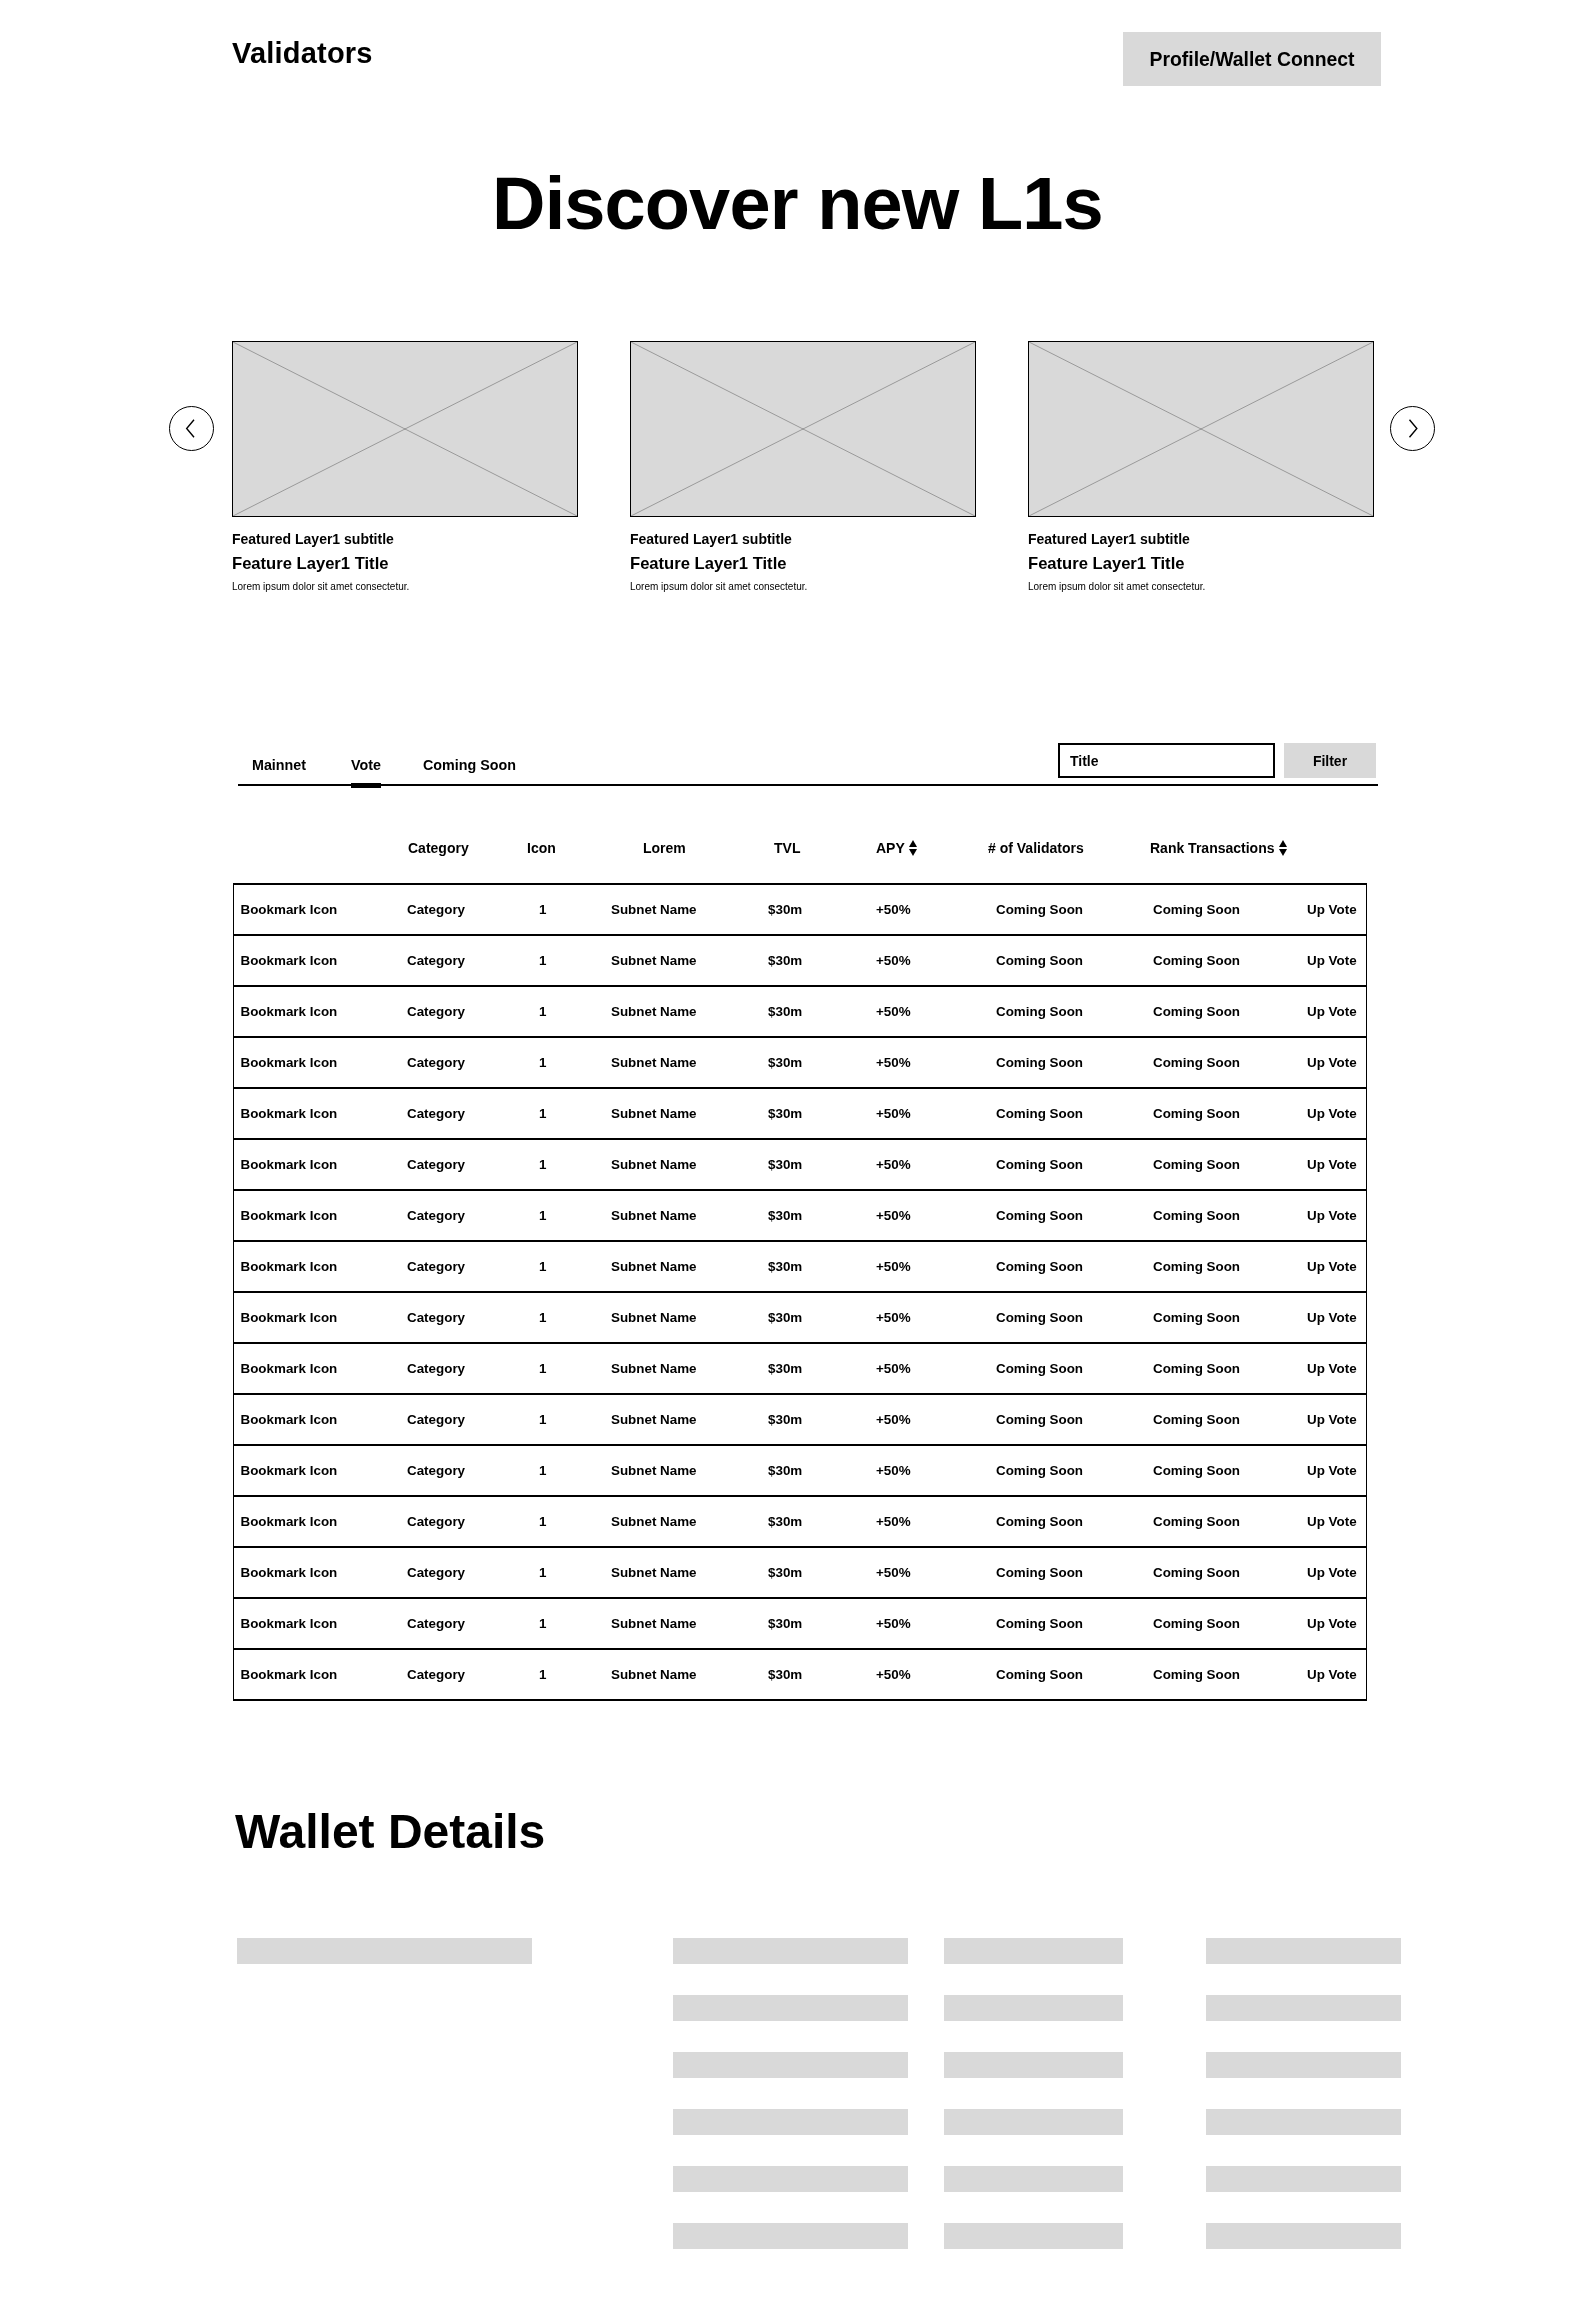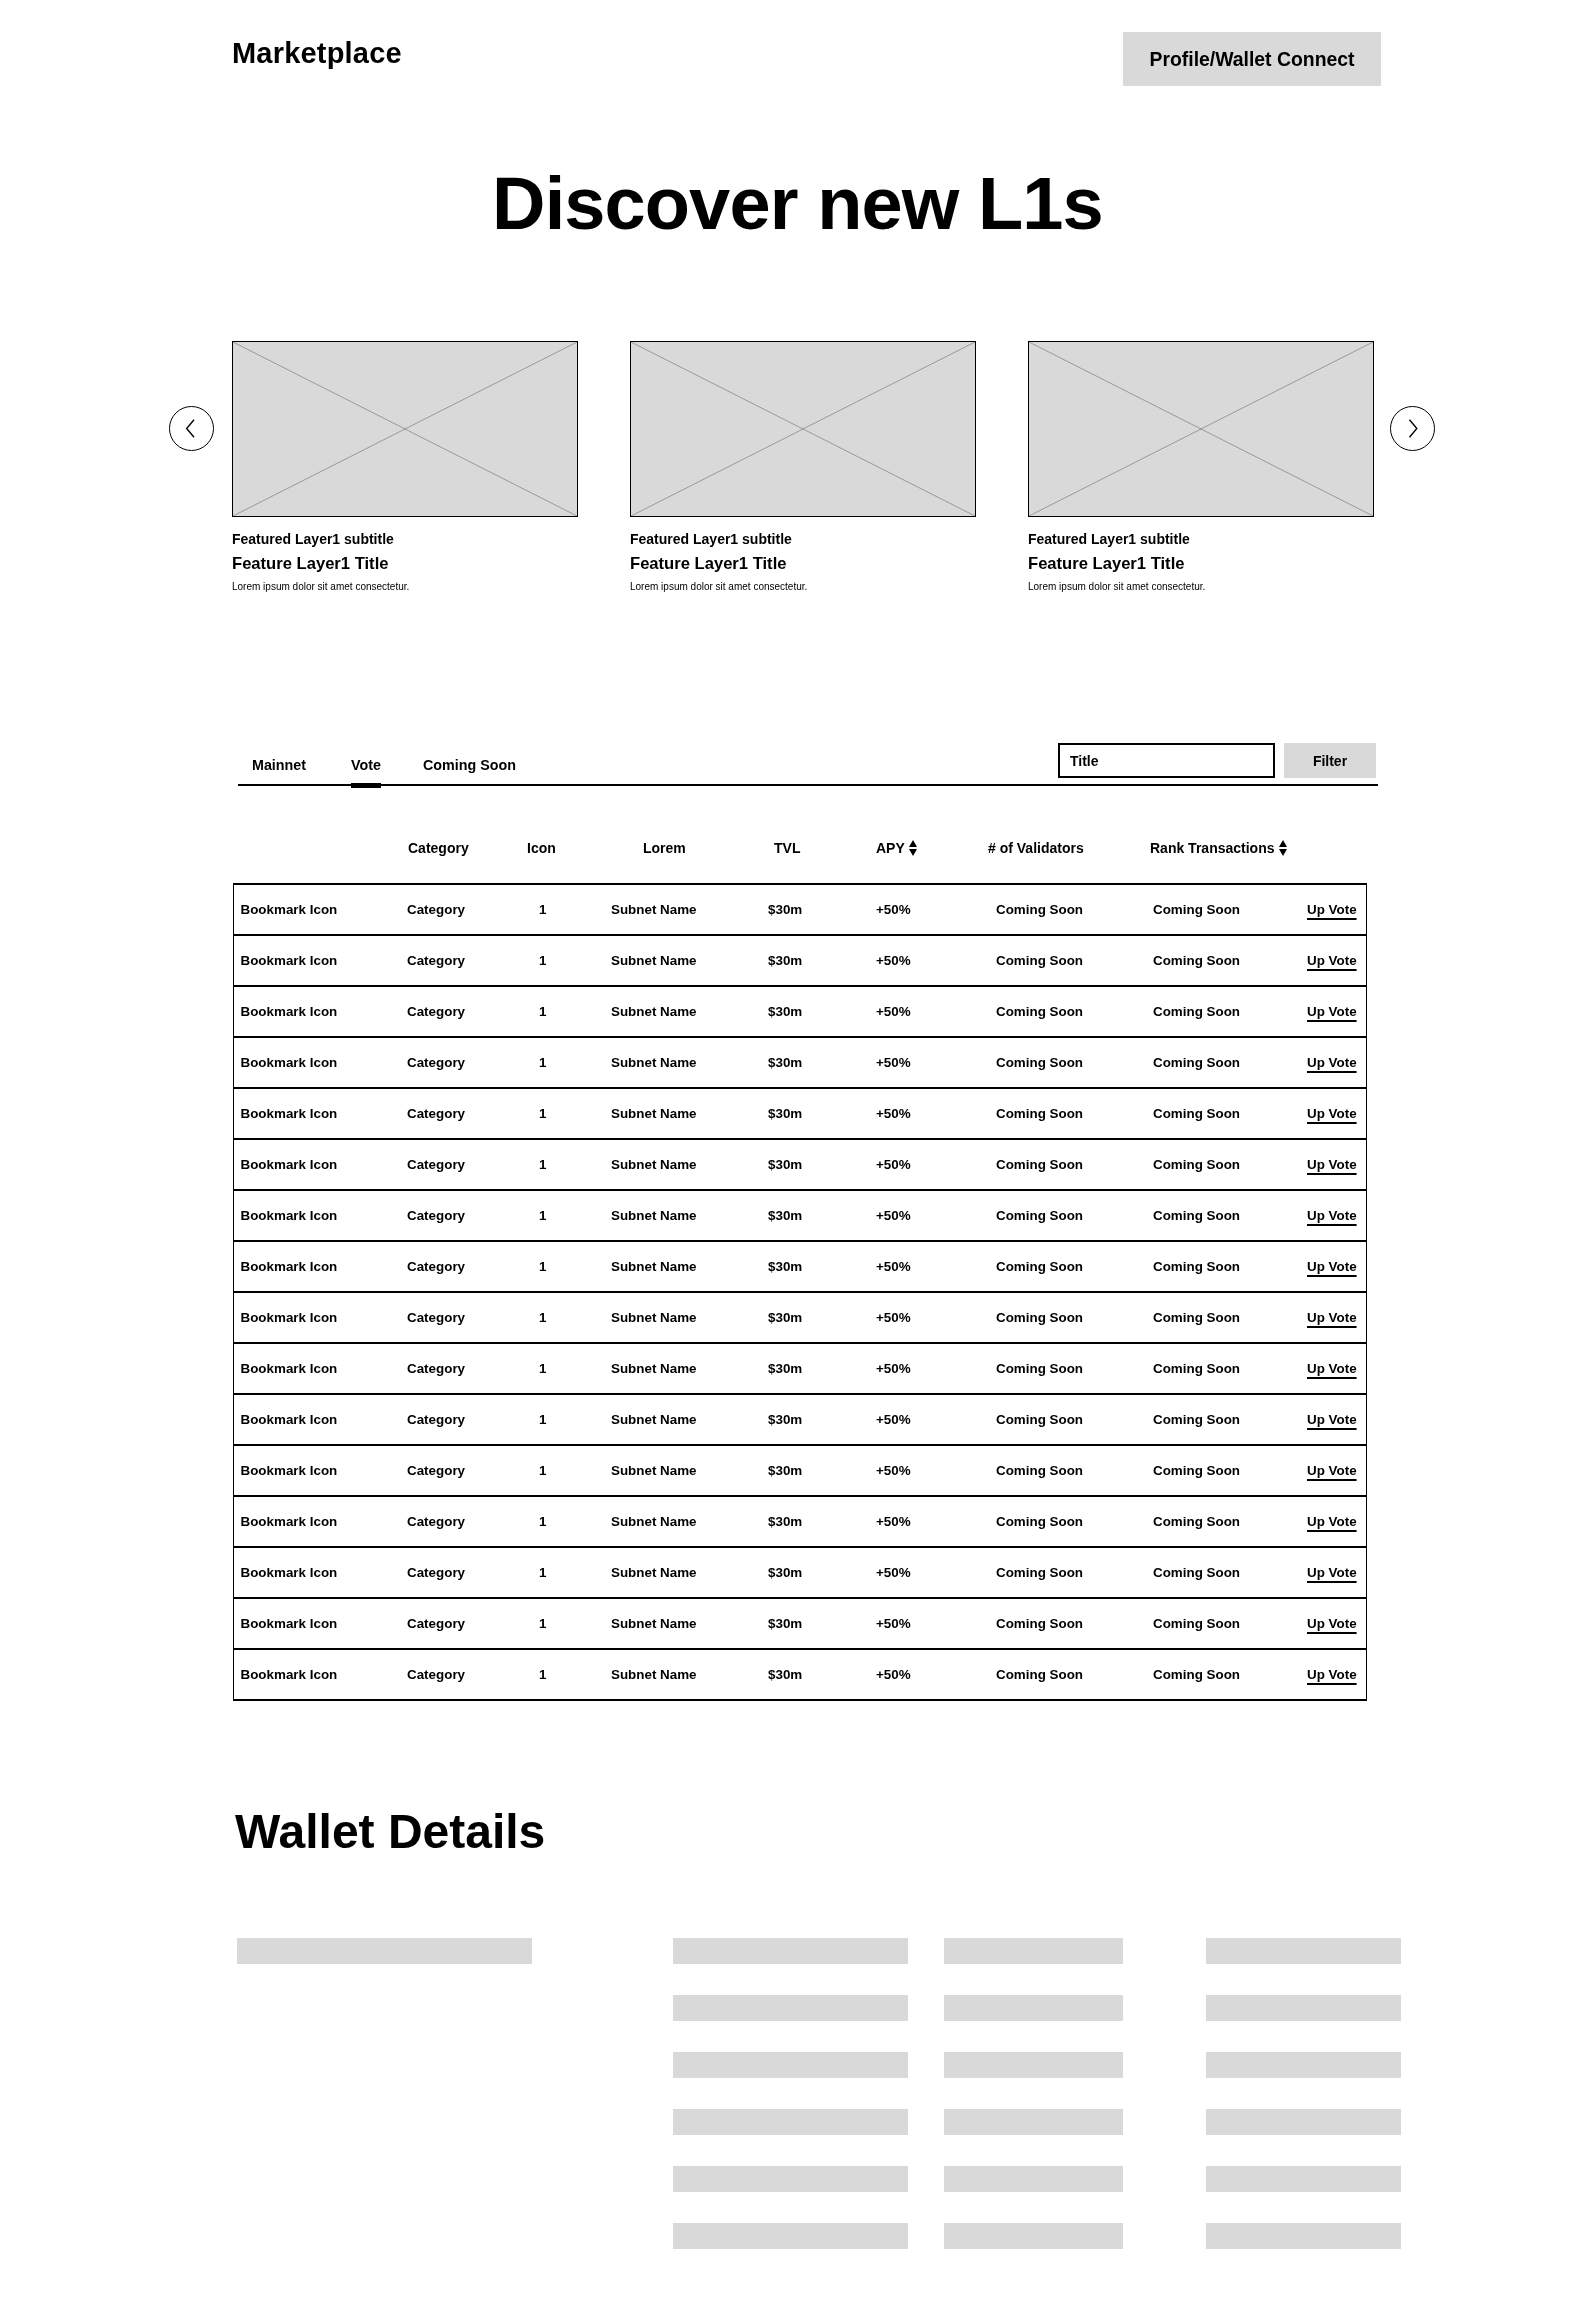--- a/index.html
+++ b/index.html
@@ -27,28 +27,28 @@
     display:flex; align-items:center; justify-content:center; font-size:14px; font-weight:700; cursor:pointer; }
   .thead { left:233px; top:840px; width:1134px; height:28px; }
   .th { position:absolute; top:0; font-size:14px; font-weight:700; white-space:nowrap; display:flex; align-items:center; }
   .sort { display:inline-flex; flex-direction:column; margin-left:4.6px; }
   .sort span { width:0; height:0; border-left:4.6px solid transparent; border-right:4.6px solid transparent; }
   .sort .up { border-bottom:7.4px solid #000; margin-bottom:1.8px; }
   .sort .down { border-top:7.4px solid #000; }
   .table { left:233px; top:883px; width:1134px; border-left:1.4px solid #000; border-right:1.4px solid #000; border-top:2.3px solid #000; box-sizing:border-box; }
   .row { position:relative; height:51px; border-bottom:2.3px solid #000; box-sizing:border-box; }
   .cell { position:absolute; top:0; height:100%; display:flex; align-items:center; font-size:13.4px; font-weight:700; white-space:nowrap; }
-  .upvote { text-decoration:underline; text-decoration-thickness:1.8px; text-underline-offset:3.7px; cursor:pointer;text-align:right; }
+  .upvote { text-decoration-thickness:1.8px; text-underline-offset:3.7px; cursor:pointer;text-align:right; }
   .footer-title { left:235px; top:1804px; font-size:48px; font-weight:900; }
   .bar { background:#d9d9d9; height:26px; }
 </style>
 </head>
 <body>
 
-<div class="abs brand">Marketplace</div>
+<div class="abs brand">Validators</div>
 <button class="abs profile-btn">Profile/Wallet Connect</button>
 
 <div class="abs hero">Discover new L1s</div>
 
 <div class="abs arrow" style="left:169px; top:406px;">
   <svg width="18.5" height="23" viewBox="0 0 40 50">
       <polyline points="26,6 10,25 26,44" fill="none" stroke="#000" stroke-width="3"></polyline>
     </svg>
 </div>
 <div class="abs arrow" style="left:1390px; top:406px;">

